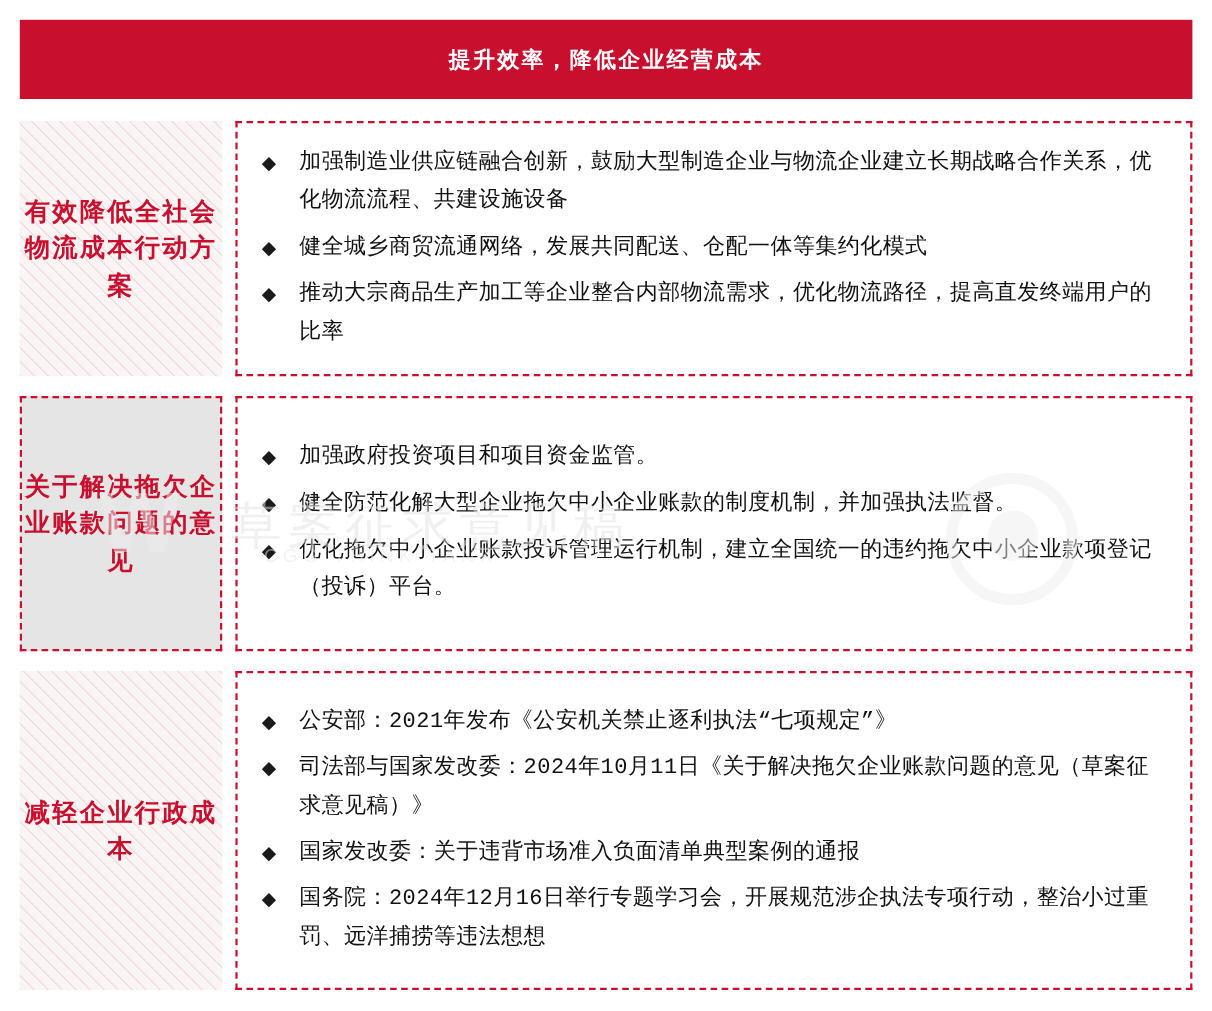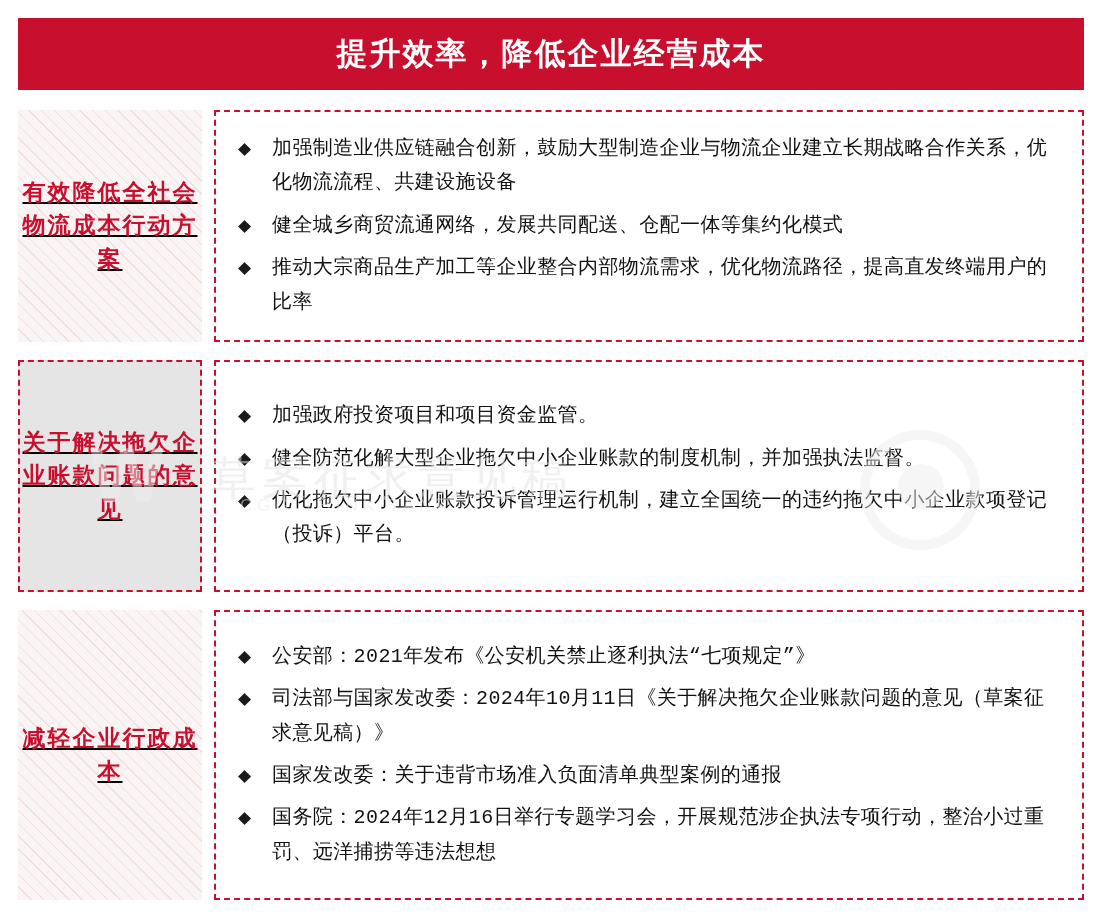--- a/index.html
+++ b/index.html
@@ -27,21 +27,21 @@
     top: 18px;
     width: 1066px;
     height: 72px;
     background: #c8102e;
     display: flex;
     align-items: center;
     justify-content: center;
   }
   .header-title {
     color: #ffffff;
-    font-size: 31px;
+    font-size: 20px;
     font-weight: bold;
     letter-spacing: 2px;
     font-family: "Liberation Serif", "DejaVu Serif", serif;
   }
 
   
   .watermark {
     position: absolute;
     left: 90px;
     top: 430px;
@@ -115,21 +115,20 @@
   .row-3 { top: 610px;  height: 290px; }
 
   .label-cell {
     width: 184px;
     flex: 0 0 184px;
     position: relative;
     display: flex;
     align-items: center;
     justify-content: center;
     box-sizing: border-box;
-    text-decoration: underline;
   }
   .label-hatch {
     background-color: #fbf4f5;
     background-image: repeating-linear-gradient(
       45deg,
       #f1dede 0px, #f1dede 1px,
       rgba(255,255,255,0) 1px, rgba(255,255,255,0) 9px
     );
   }
   .label-solid {

